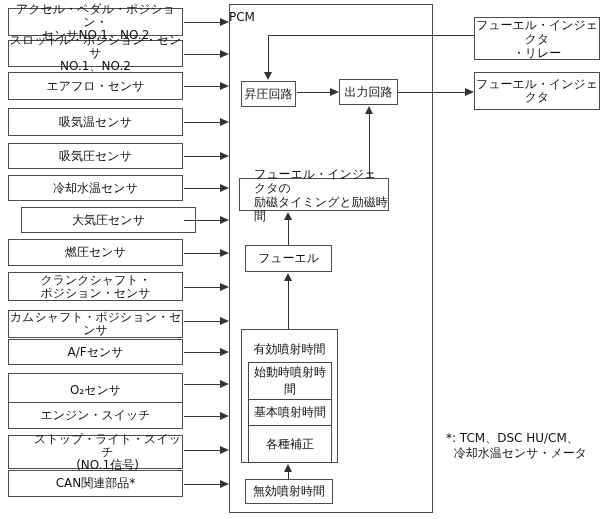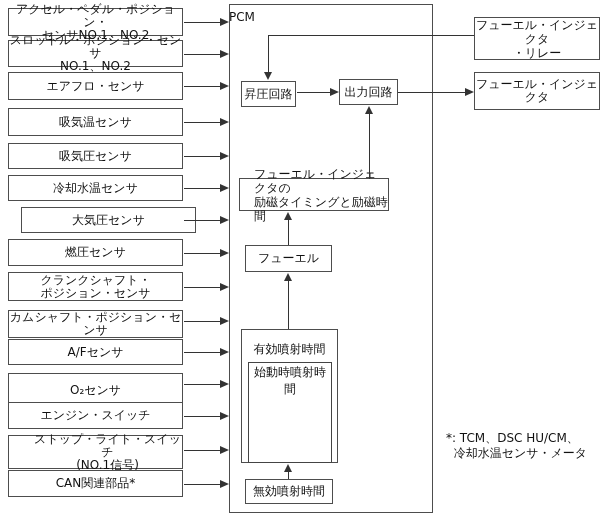--- a/index.html
+++ b/index.html
@@ -151,20 +151,26 @@
   <div class="box sync">
     <span>フューエル</span>
   </div>
   <div class="box effective">
     <span class="effective-title">有効噴射時間</span>
   </div>
   <div class="inner-stack">
     <div class="cell cell-1">
       <span>始動時噴射時間</span>
     </div>
+    <div class="cell cell-2">
+      <span>基本噴射時間</span>
+    </div>
+    <div class="cell cell-3">
+      <span>各種補正</span>
+    </div>
   </div>
   <div class="box invalid">
     <span>無効噴射時間</span>
   </div>
 
   <div class="box relay">
     <span>フューエル・インジェクタ
 ・リレー</span>
   </div>
   <div class="box injector">

